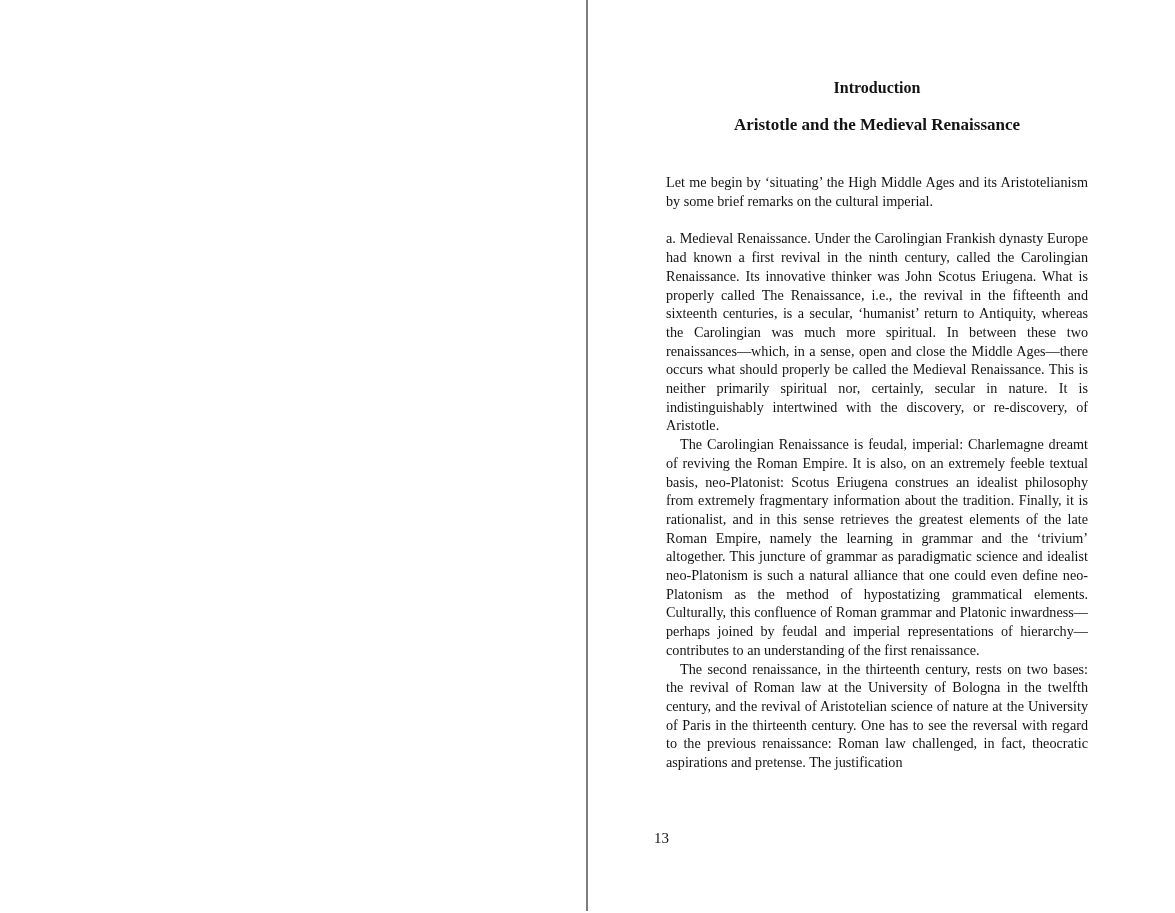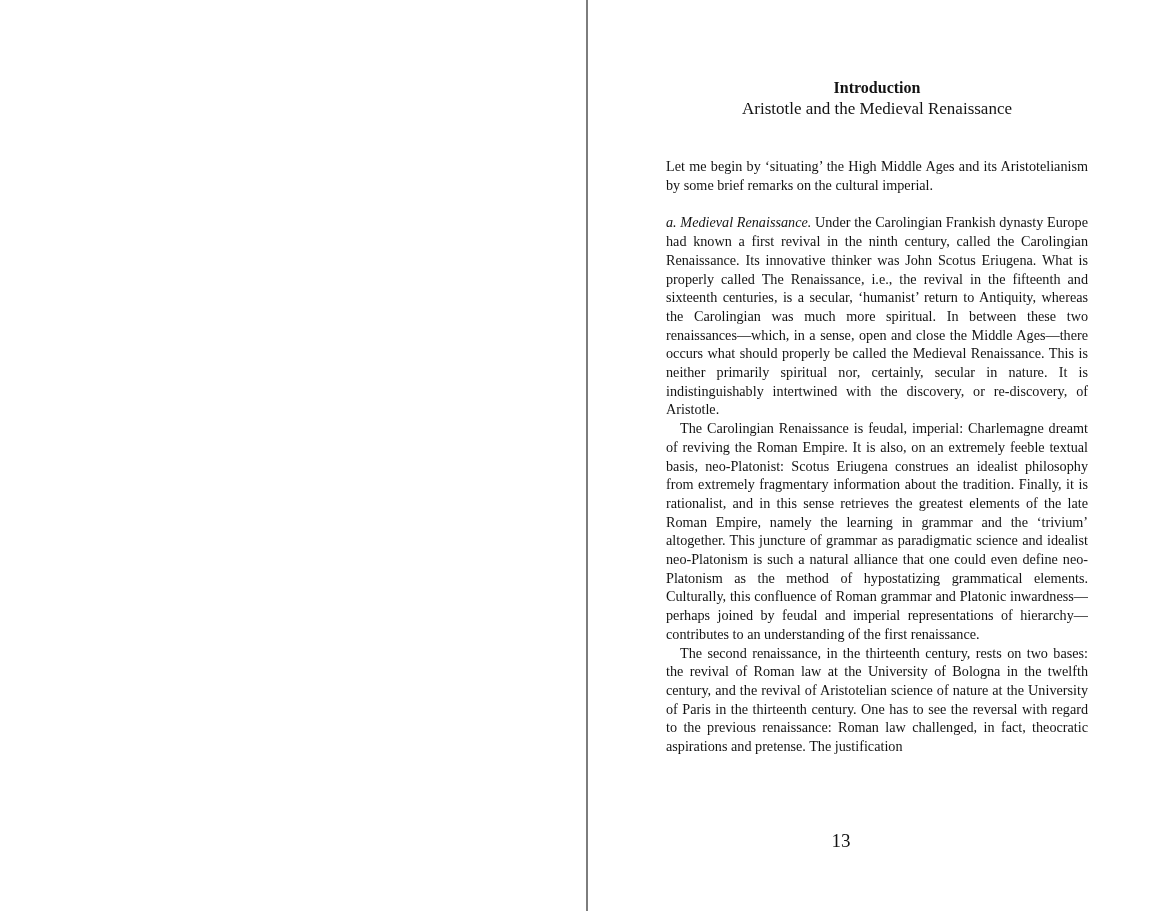--- a/index.html
+++ b/index.html
@@ -33,41 +33,41 @@
   }
   .heading {
     font-size: 16px;
     line-height: 20px;
     font-weight: bold;
     text-align: center;
   }
   .subheading {
     font-size: 17px;
     line-height: 21px;
-    font-weight: normal;
+    font-weight: bold;
     text-align: center;
+    margin-top: 16px;
   }
   .body-copy {
     margin-top: 38px;
     font-size: 14.2px;
     line-height: 18.7px;
     text-align: justify;
     hyphens: none;
   }
   .para { margin: 0; }
   .para.gap-before { margin-top: 19px; }
   .para.indent { text-indent: 14px; }
-  .italic-lead { font-style: italic; }
+  .italic-lead { }
   .page-number {
     position: absolute;
-    left: 630px;
+    left: 654px;
     top: 830px;
     width: 422px;
-    text-align: center;
-    font-size: 19px;
+    font-size: 15px;
   }
 </style>
 </head>
 <body>
 
 <div class="spread">
 
   <div class="divider"></div>
 
   <div class="text-block">

